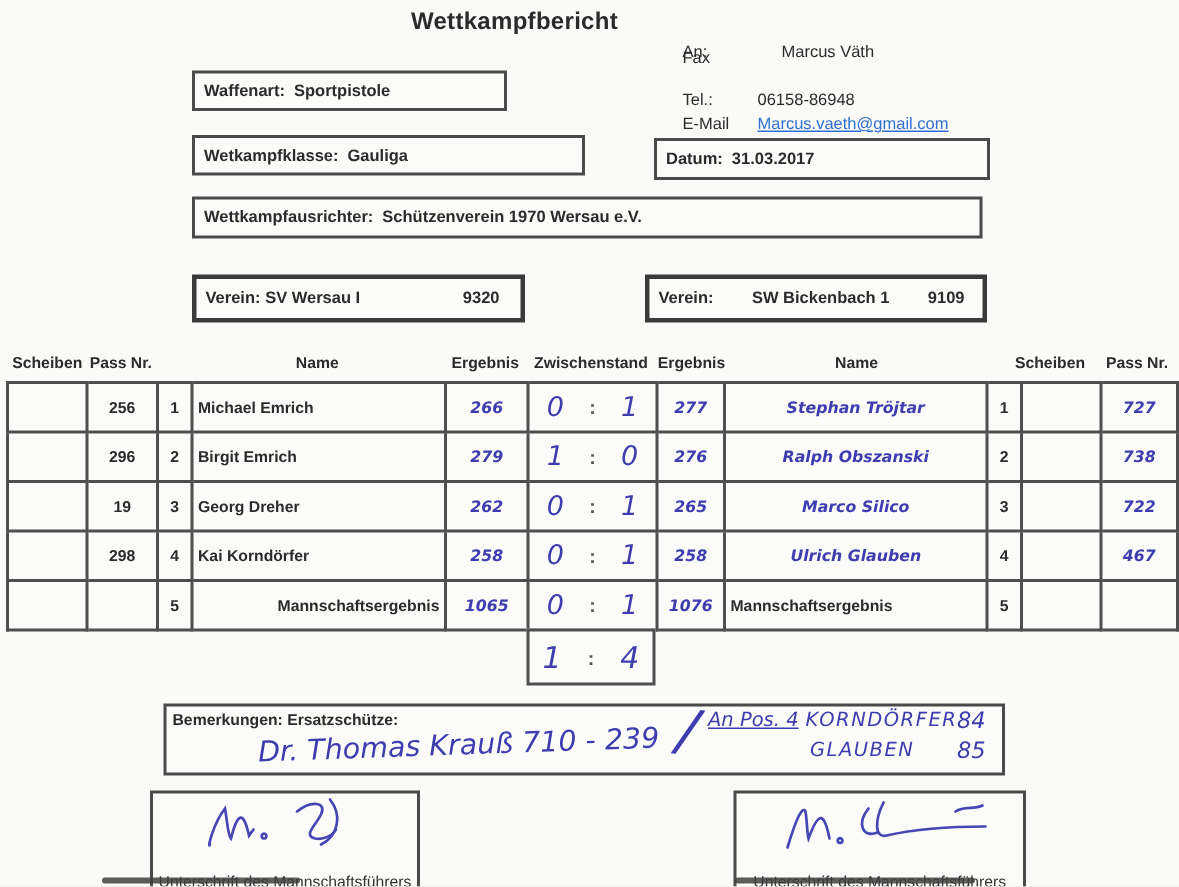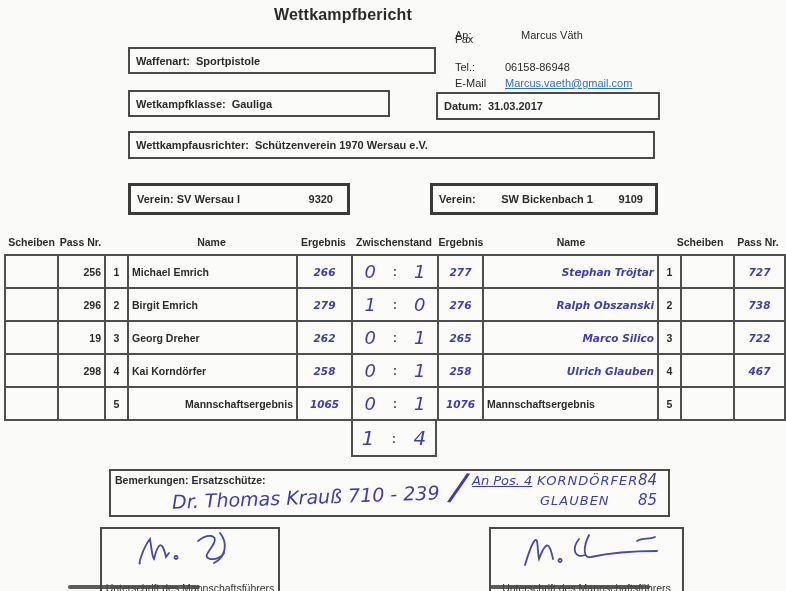--- a/index.html
+++ b/index.html
@@ -26,28 +26,28 @@
     position:absolute;left:4px;top:254px;width:780px;border-collapse:collapse;
     table-layout:fixed;
   }
   table.score td{
     border:2px solid #4f4f4f;height:33px;font-size:10.5px;font-weight:bold;
     padding:0 3px;overflow:hidden;white-space:nowrap;box-sizing:border-box;
     background:#fbfbf9;
   }
   td.ghost{border:none;background:transparent;}
   td.num{text-align:center;}
-  td.passl{text-align:right;padding-right:5px;}
+  td.passl{text-align:center;padding-right:5px;}
   td.alignr{text-align:right;}
   .hw{
     font-family:"DejaVu Sans",sans-serif;font-style:italic;color:#3d3db0;
     font-weight:normal;
   }
   td.hw{font-size:18px;text-align:center;}
-  td.hwname{font-size:15px;text-align:right;padding-left:6px;}
+  td.hwname{font-size:15px;text-align:center;padding-left:6px;}
   td.hwpass{font-size:17px;text-align:center;}
   .zwwrap{display:flex;justify-content:space-around;align-items:center;}
   .zwwrap .colon{color:#555;font-style:normal;font-family:"Liberation Sans",sans-serif;font-weight:bold;font-size:13px;}
   .zwwrap .d{font-size:18px;}
   .totalbox{
     position:absolute;left:351px;top:419px;width:86px;height:38px;
     border:2px solid #4f4f4f;box-sizing:border-box;display:flex;
     justify-content:space-around;align-items:center;background:#fbfbf9;
   }
   .totalbox .d{font-size:20px;}
@@ -69,21 +69,21 @@
   .sigbox svg{position:absolute;left:0;top:0;}
   .scanbar{position:absolute;height:4px;background:#3f3f3f;opacity:.85;border-radius:2px;}
 </style>
 </head>
 <body>
 
 <div class="page">
 
   <div class="abs title" style="left:0;top:6px;width:686px;text-align:center;">Wettkampfbericht</div>
 
-  <div class="fbox" style="left:128px;top:47px;width:308px;height:27px;">
+  <div class="fbox" style="left:128px;top:47px;width:210px;height:27px;">
     <span>Waffenart:</span>
     <span>Sportpistole</span>
   </div>
 
   <div class="fbox" style="left:128px;top:90px;width:262px;height:27px;">
     <span>Wetkampfklasse:</span>
     <span>Gauliga</span>
   </div>
 
   <div class="fbox" style="left:128px;top:131px;width:527px;height:28px;">

